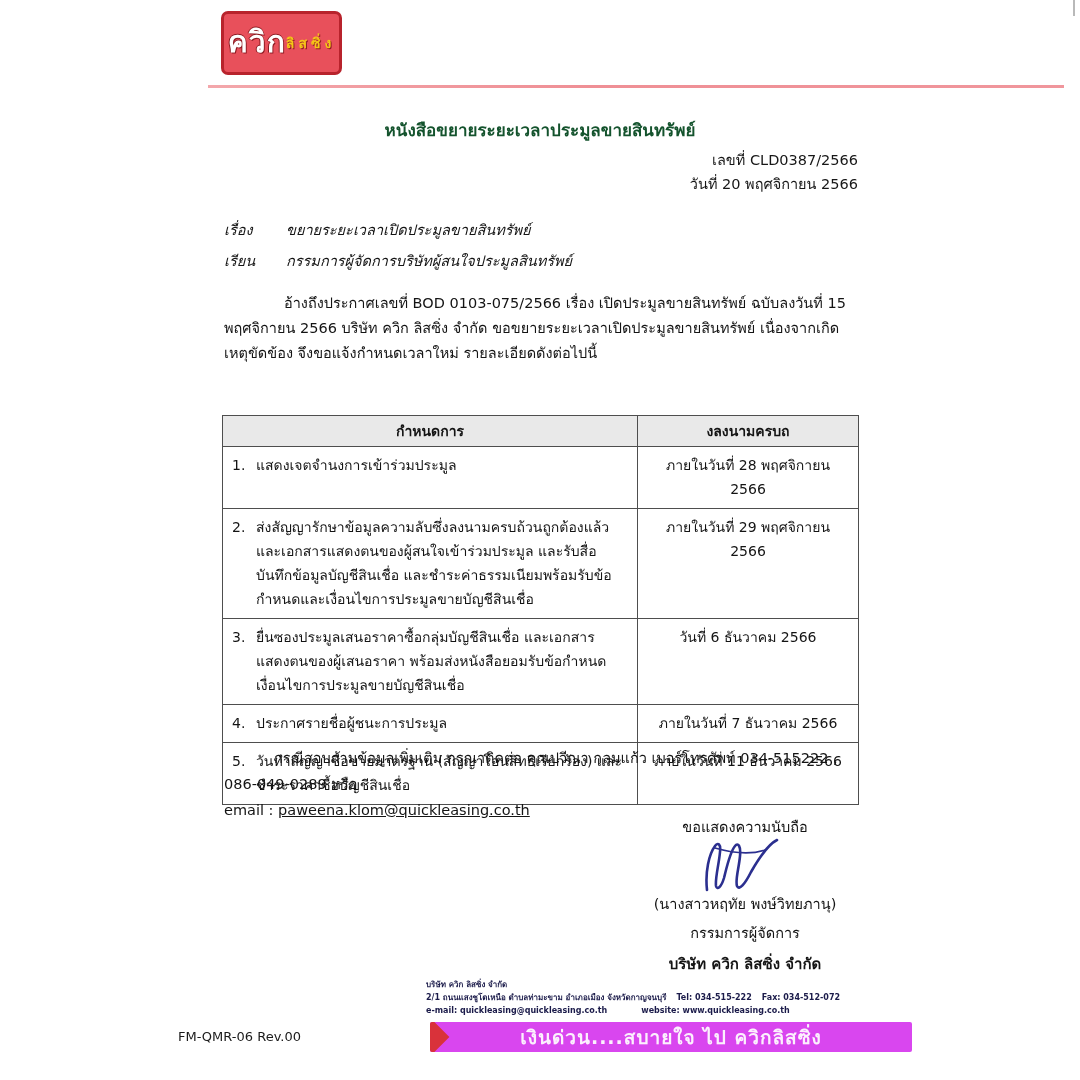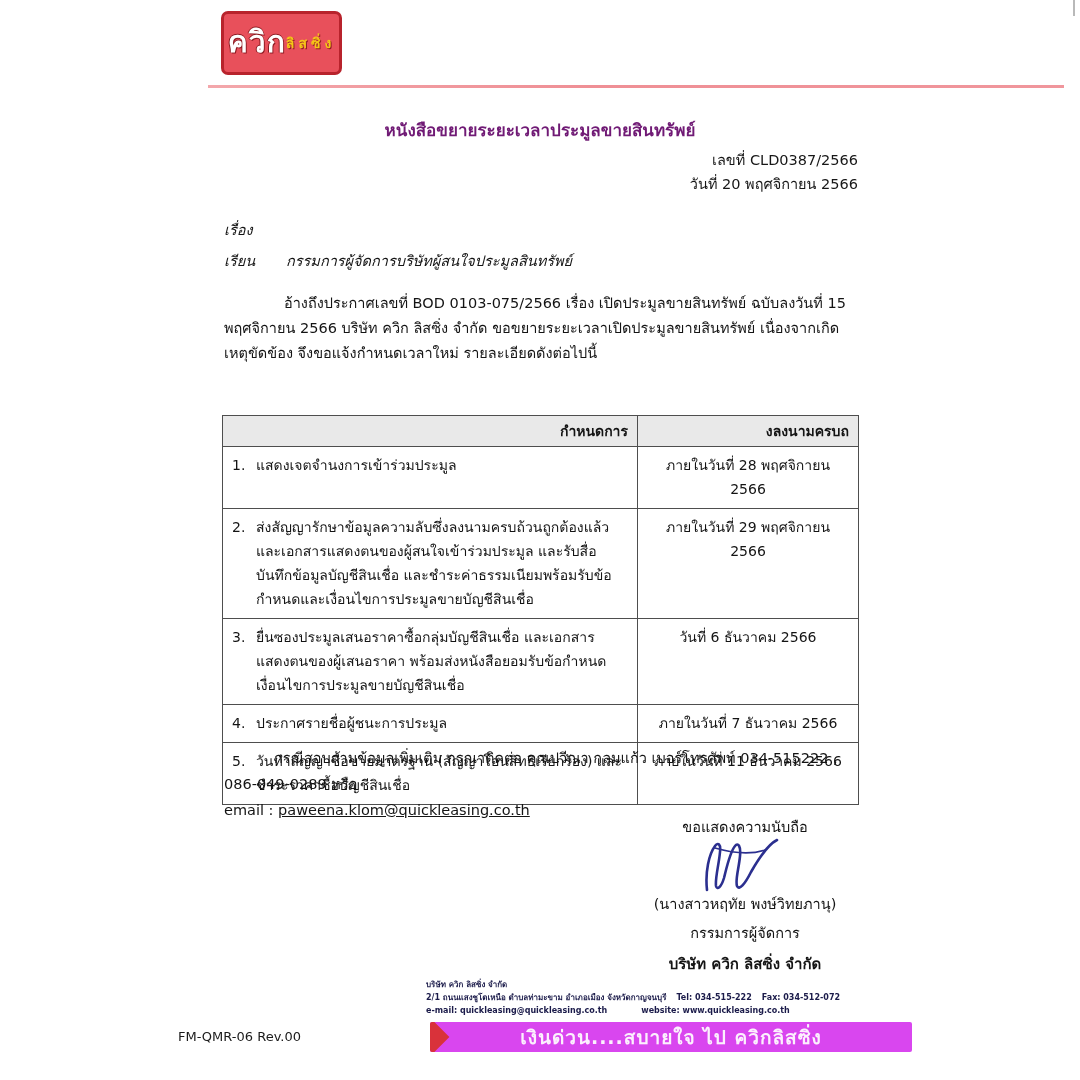--- a/index.html
+++ b/index.html
@@ -76,21 +76,21 @@
 
   
   .doc-title {
     position: absolute;
     left: 0;
     top: 116px;
     width: 1080px;
     text-align: center;
     font-size: 17px;
     font-weight: bold;
-    color: #701a75;
+    color: #14532d;
   }
   .doc-meta {
     position: absolute;
     right: 222px;
     text-align: left;
     font-size: 14.5px;
     color: #171717;
   }
   .doc-no { top: 148px; }
   .doc-date { top: 172px; }
@@ -147,21 +147,21 @@
   }
   table.schedule th,
   table.schedule td {
     border: 1px solid #4e4e4e;
     padding: 6px 9px 7px 9px;
     vertical-align: top;
     line-height: 24px;
   }
   table.schedule thead th {
     background: #e9e9e9;
-    text-align: right;
+    text-align: center;
     font-weight: bold;
     padding-top: 4px;
     padding-bottom: 4px;
     line-height: 22px;
   }
   col.c-task { width: 415px; }
   col.c-time { width: 221px; }
   td.task { text-align: left; }
   td.time { text-align: center; }
   .task-row { display: flex; }
@@ -284,20 +284,21 @@
   <div class="header-rule"></div>
   <div class="tick-mark"></div>
 
   <div class="doc-title">หนังสือขยายระยะเวลาประมูลขายสินทรัพย์</div>
   <div class="doc-meta doc-no">เลขที่ CLD0387/2566</div>
   <div class="doc-meta doc-date">วันที่ 20 พฤศจิกายน 2566</div>
 
   <div class="subject-block">
     <div class="subject-row">
       <span class="subject-label">เรื่อง</span>
+      <span class="subject-value">ขยายระยะเวลาเปิดประมูลขายสินทรัพย์</span>
     </div>
     <div class="subject-row">
       <span class="subject-label">เรียน</span>
       <span class="subject-value">กรรมการผู้จัดการบริษัทผู้สนใจประมูลสินทรัพย์</span>
     </div>
   </div>
 
   <div class="body-par"><span class="indent"></span><span>อ้างถึงประกาศเลขที่ BOD 0103-075/2566 เรื่อง เปิดประมูลขายสินทรัพย์ ฉบับลงวันที่ 15 พฤศจิกายน 2566 บริษัท ควิก ลิสซิ่ง จำกัด ขอขยายระยะเวลาเปิดประมูลขายสินทรัพย์ เนื่องจากเกิดเหตุขัดข้อง จึงขอแจ้งกำหนดเวลาใหม่ รายละเอียดดังต่อไปนี้</span></div>
 
   <table class="schedule">

